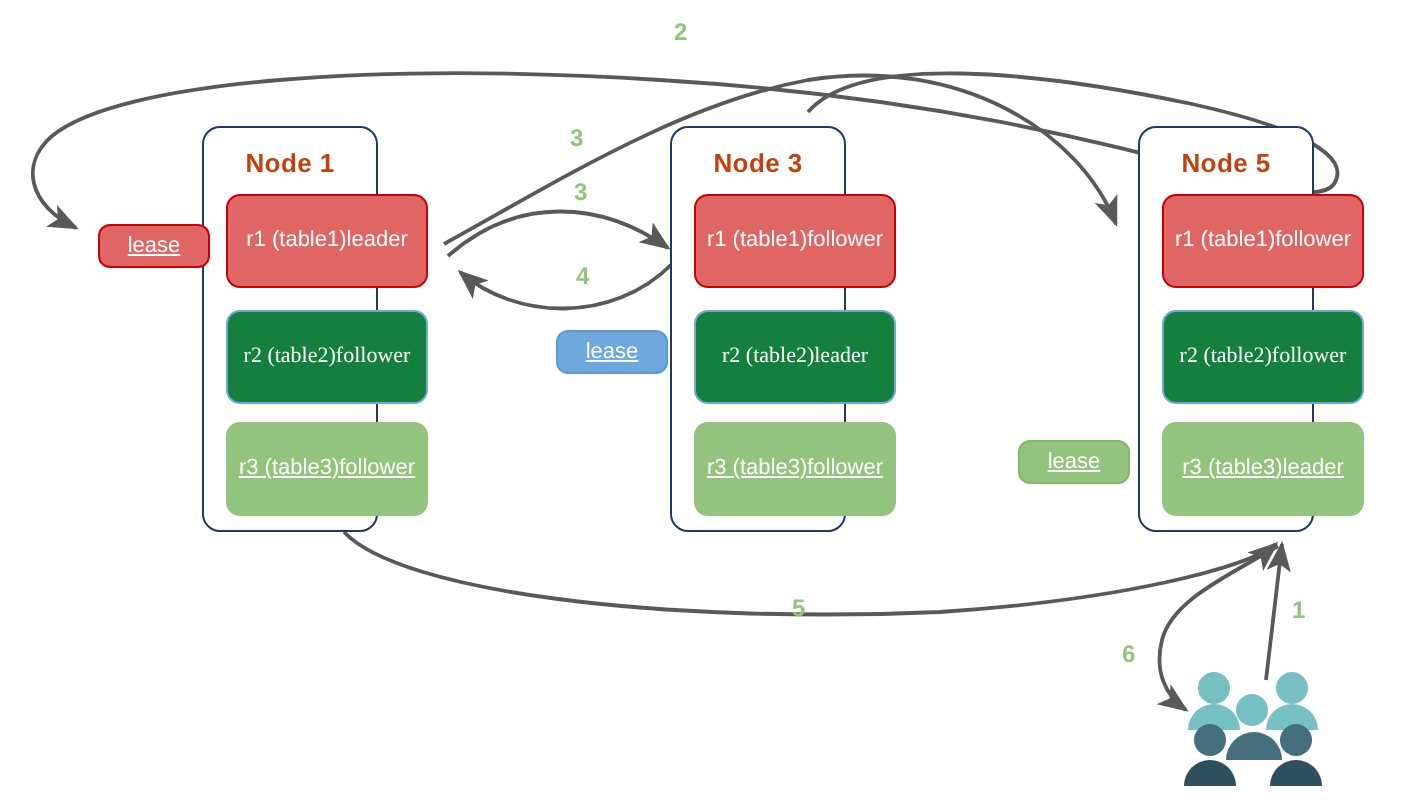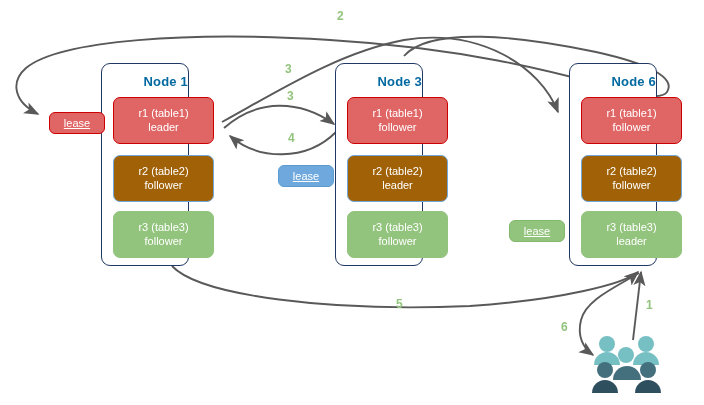--- a/index.html
+++ b/index.html
@@ -34,44 +34,44 @@
     box-sizing: border-box;
     border: 1.6px solid #1f3864;
     border-radius: 9px;
     background: #ffffff;
   }
   .node-title {
     position: absolute;
     left: 0;
     right: 0;
     top: 10px;
-    text-align: right;
+    text-align: center;
     font-size: 13px;
     font-weight: bold;
-    color: #0369a1;
+    color: #c2410c;
     letter-spacing: 0.2px;
   }
   .replica {
     position: absolute;
     box-sizing: border-box;
     border-radius: 7px;
     color: #ffffff;
     font-size: 11px;
     line-height: 13.5px;
     display: flex;
-    flex-direction: column;
+    flex-direction: row;
     align-items: center;
     justify-content: center;
     text-align: center;
     padding: 2px 0;
   }
   .replica .l1, .replica .l2 { display: block; white-space: nowrap; }
   .rep-red   { background: #e06666; border: 1.4px solid #cc0000; }
-  .rep-blue  { background: #a16207; border: 1.2px solid #6fa8dc; }
-  .rep-green { background: #93c47d; border: 1.2px solid #93c47d; }
+  .rep-blue  { background: #15803d; border: 1.2px solid #6fa8dc; font-family: Liberation Serif, serif; }
+  .rep-green { background: #93c47d; border: 1.2px solid #93c47d; text-decoration: underline; }
 
   .lease {
     position: absolute;
     box-sizing: border-box;
     border-radius: 6px;
     color: #ffffff;
     font-size: 11px;
     display: flex;
     align-items: center;
     justify-content: center;
@@ -148,21 +148,21 @@
   <div class="replica rep-blue" style="left:347px; top:155px; width:101px; height:47px;">
     <span class="l1">r2 (table2)</span>
     <span class="l2">leader</span>
   </div>
   <div class="replica rep-green" style="left:347px; top:211px; width:101px; height:47px;">
     <span class="l1">r3 (table3)</span>
     <span class="l2">follower</span>
   </div>
 
   <div class="node-box" style="left:569px; top:63px; width:88px; height:203px;">
-    <div class="node-title">Node 6</div>
+    <div class="node-title">Node 5</div>
   </div>
   <div class="replica rep-red" style="left:581px; top:97px; width:101px; height:47px;">
     <span class="l1">r1 (table1)</span>
     <span class="l2">follower</span>
   </div>
   <div class="replica rep-blue" style="left:581px; top:155px; width:101px; height:47px;">
     <span class="l1">r2 (table2)</span>
     <span class="l2">follower</span>
   </div>
   <div class="replica rep-green" style="left:581px; top:211px; width:101px; height:47px;">

